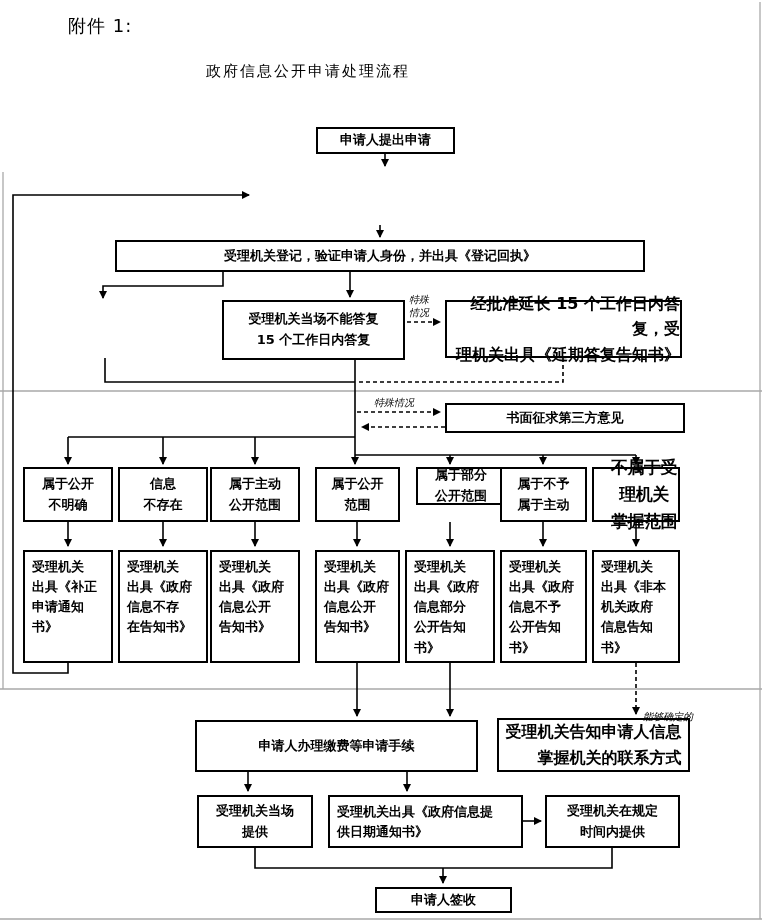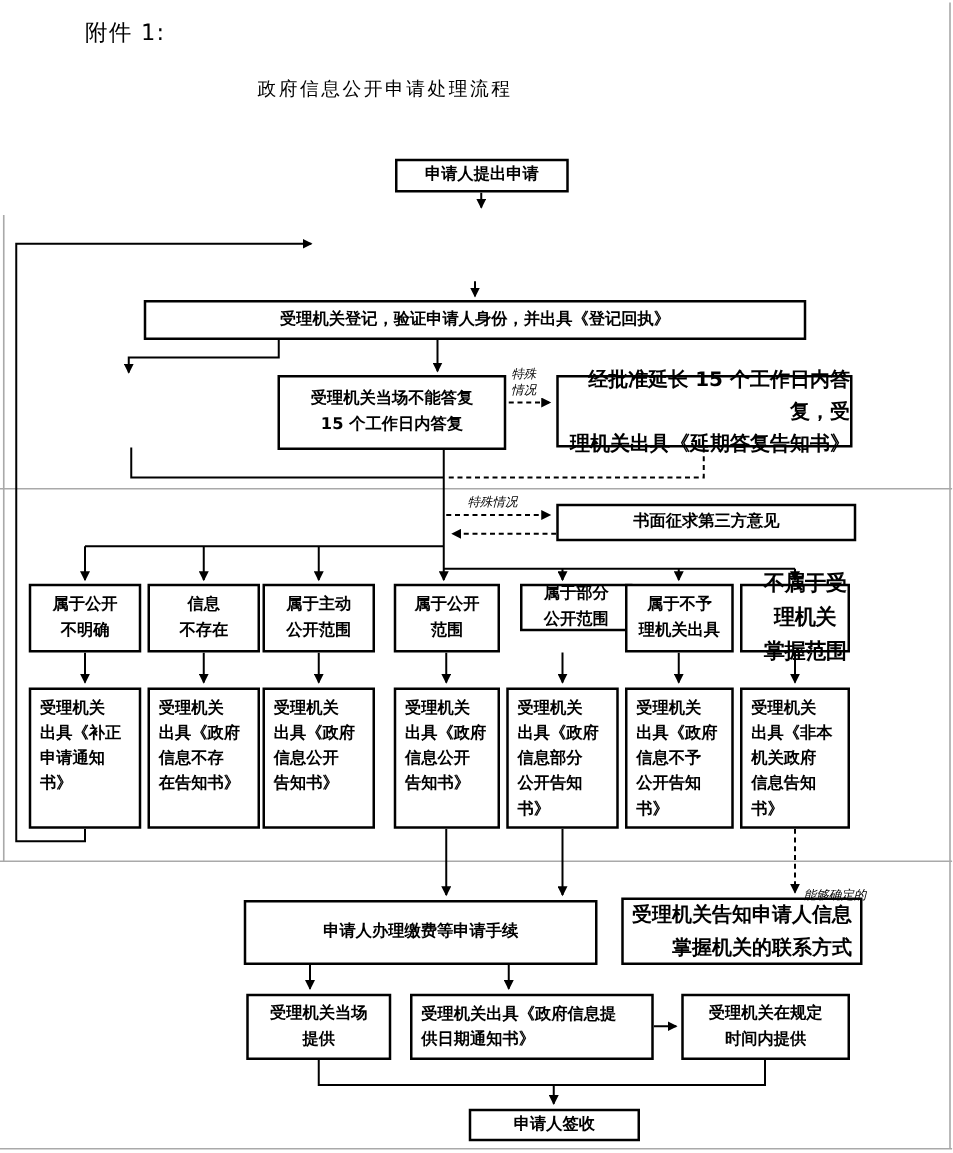--- a/index.html
+++ b/index.html
@@ -128,21 +128,21 @@
 不明确</div>
   <div class="box" style="left:118px;top:467px;width:90px;height:55px">信息
 不存在</div>
   <div class="box" style="left:210px;top:467px;width:90px;height:55px">属于主动
 公开范围</div>
   <div class="box" style="left:315px;top:467px;width:85px;height:55px">属于公开
 范围</div>
   <div class="box" style="left:416px;top:467px;width:90px;height:38px">属于部分
 公开范围</div>
   <div class="box" style="left:500px;top:467px;width:87px;height:55px">属于不予
-理机关出具</div>
+属于主动</div>
   <div class="box small" style="left:592px;top:467px;width:88px;height:55px">不属于受理机关
 掌握范围</div>
 
   <div class="box tl" style="left:23px;top:550px;width:90px;height:113px">受理机关
 出具《补正
 申请通知
 书》</div>
   <div class="box tl" style="left:118px;top:550px;width:90px;height:113px">受理机关
 出具《政府
 信息不存

